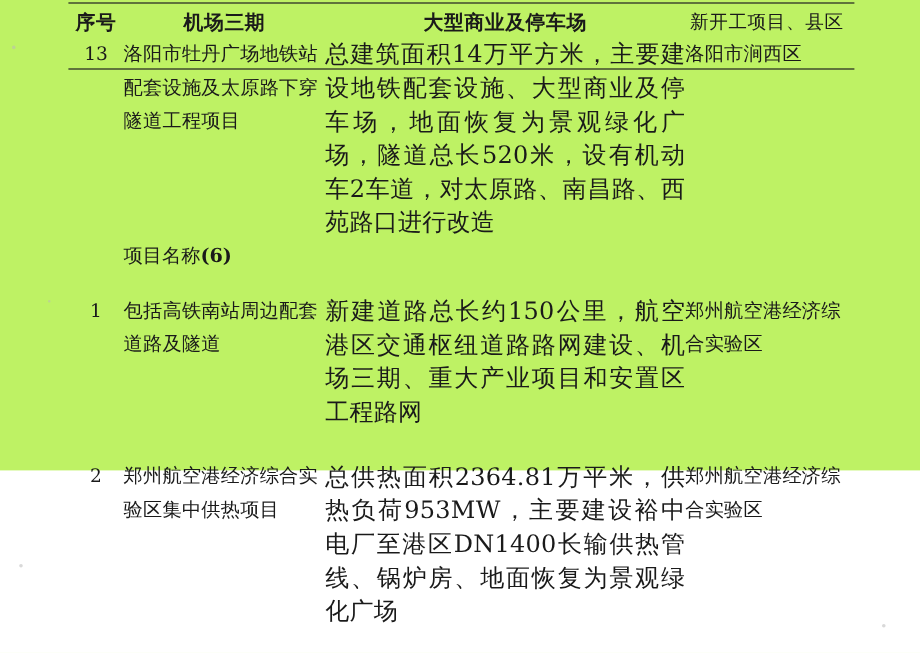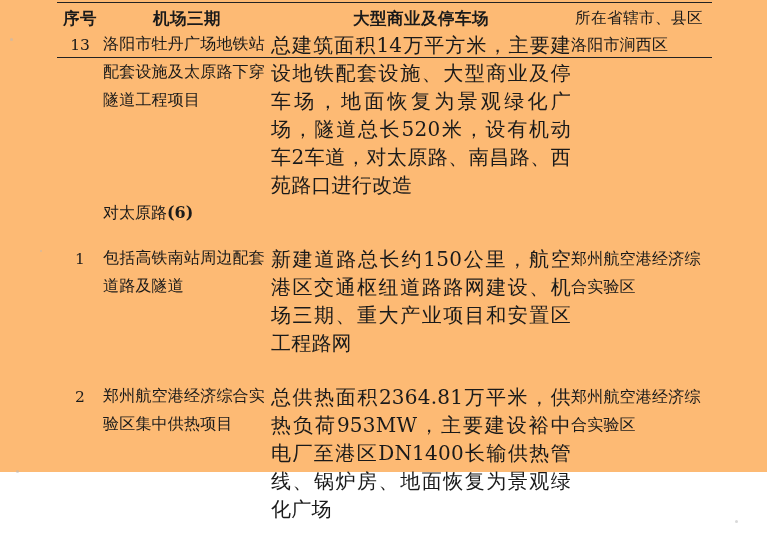--- a/index.html
+++ b/index.html
@@ -13,22 +13,22 @@
     overflow: hidden;
     font-family: "DejaVu Serif", "Liberation Serif", serif;
     color: #1a1a1a;
     position: relative;
   }
   .page {
     position: absolute;
     left: 0;
     top: 0;
     width: 767px;
-    height: 472px;
-    background: #fdba74;
+    height: 392px;
+    background: #bef264;
   }
   
   .speckle {
     position: absolute;
     background: #b9b9b9;
     border-radius: 50%;
     opacity: .55;
   }
   table.doc {
     position: absolute;
@@ -78,21 +78,20 @@
     line-height: 28px;
     padding-top: 10px;
     margin-top: 20px;
   }
   .cell-name {
     font-size: 16px;
     line-height: 28px;
     padding-top: 10px;
     padding-left: 3px;
     letter-spacing: .2px;
-    font-family: Liberation Mono, monospace;
   }
   .cell-desc {
     font-size: 20px;
     line-height: 28px;
     padding-top: 10px;
     padding-left: 2px;
     letter-spacing: .2px;
     text-align: justify;
   }
   .cell-loc {
@@ -138,33 +137,33 @@
       <col class="col-name">
       <col class="col-desc">
       <col class="col-loc">
     </colgroup>
 
     <tbody>
         <tr class="hdr-row">
       <th class="head-cell">序号</th>
       <th class="head-cell">机场三期</th>
       <th class="head-cell">大型商业及停车场</th>
-      <th class="head-cell loc">所在省辖市、县区</th>
+      <th class="head-cell loc">新开工项目、县区</th>
     </tr>
 
     <tr>
       <td class="cell-num">13</td>
       <td class="cell-name">洛阳市牡丹广场地铁站配套设施及太原路下穿隧道工程项目</td>
       <td class="cell-desc">总建筑面积14万平方米，主要建设地铁配套设施、大型商业及停车场，地面恢复为景观绿化广场，隧道总长520米，设有机动车2车道，对太原路、南昌路、西苑路口进行改造</td>
       <td class="cell-loc">洛阳市涧西区</td>
     </tr>
 
     <tr class="section-row">
       <td></td>
-      <td class="section-label"><span>对太原路</span><b>(6)</b></td>
+      <td class="section-label"><span>项目名称</span><b>(6)</b></td>
       <td></td>
       <td></td>
     </tr>
 
     <tr class="spacer-row-small">
           <td></td>
           <td></td>
           <td></td>
           <td></td>
         </tr>

